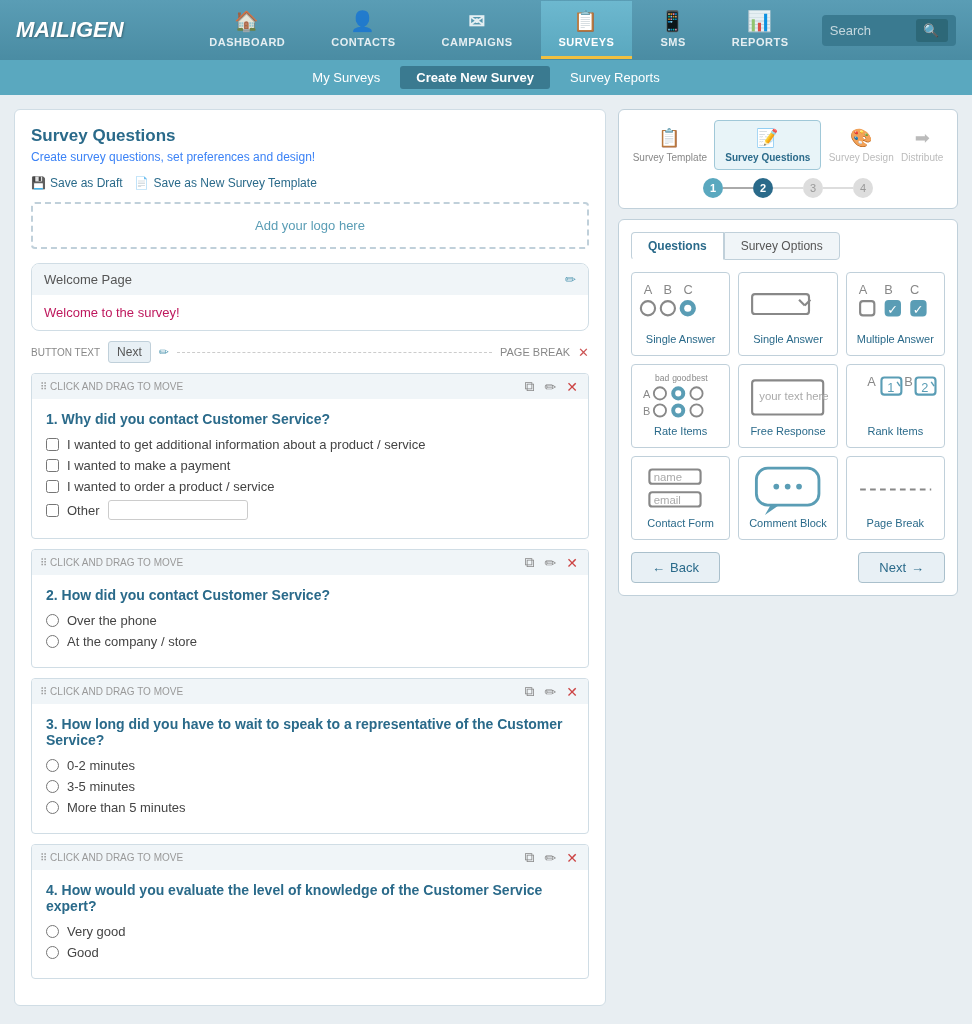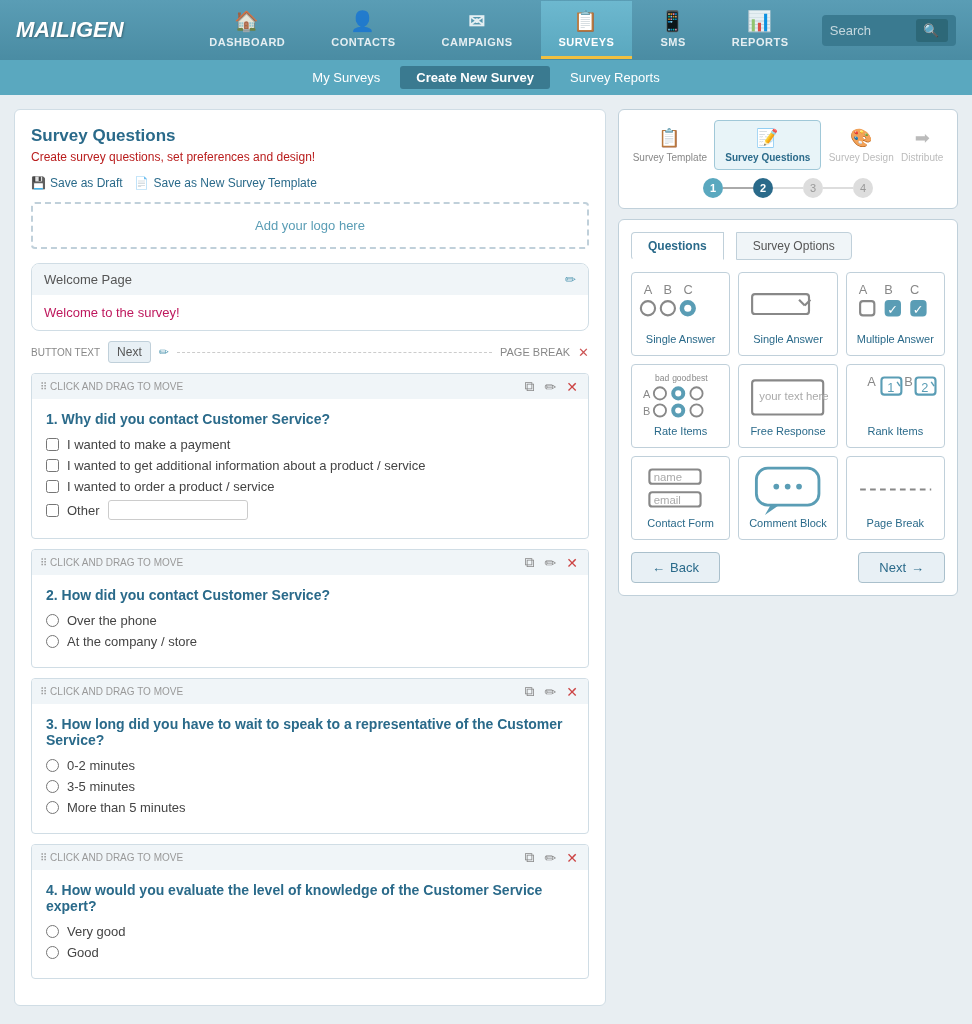--- a/index.html
+++ b/index.html
@@ -114,21 +114,21 @@
       padding: 16px;
       min-width: 0;
     }
     .panel-title {
       color: #2a6a8a;
       font-size: 17px;
       font-weight: bold;
       margin-bottom: 4px;
     }
     .panel-subtitle {
-      color: #b91c1c;
+      color: #3b82f6;
       font-size: 12px;
       margin-bottom: 12px;
     }
     .action-links {
       display: flex;
       gap: 12px;
       margin-bottom: 12px;
       font-size: 12px;
     }
     .action-link {
@@ -252,21 +252,21 @@
 
     
     .q-panel {
       background: white;
       border: 1px solid #c0d0da;
       border-radius: 6px;
       padding: 12px;
     }
     .q-tabs {
       display: flex;
-      gap: 12px;
+      gap: 0;
       margin-bottom: 12px;
     }
     .q-tab {
       padding: 6px 16px;
       border: 1px solid #c0d0da;
       cursor: pointer;
       font-size: 12px;
       background: #f0f5f8;
       color: #555;
     }
@@ -409,25 +409,25 @@
         <div class="question-tools">
           <button class="tool-btn" title="Copy">⧉</button>
           <button class="tool-btn" title="Edit">✏</button>
           <button class="tool-btn delete" title="Delete">✕</button>
         </div>
       </div>
       <div class="question-body">
         <div class="question-title">1. <span>Why did you contact Customer Service?</span></div>
         <div class="option-row">
           <input type="checkbox" style="">
+          <span>I wanted to get additional information about a product / service</span>
+        </div>
+        <div class="option-row">
+          <input type="checkbox" style="">
           <span>I wanted to make a payment</span>
-        </div>
-        <div class="option-row">
-          <input type="checkbox" style="">
-          <span>I wanted to get additional information about a product / service</span>
         </div>
         <div class="option-row">
           <input type="checkbox" style="">
           <span>I wanted to order a product / service</span>
         </div>
         <div class="option-row">
           <input type="checkbox" style="">
           <span>Other</span>
           <input type="text" class="other-input" style="">
         </div>

